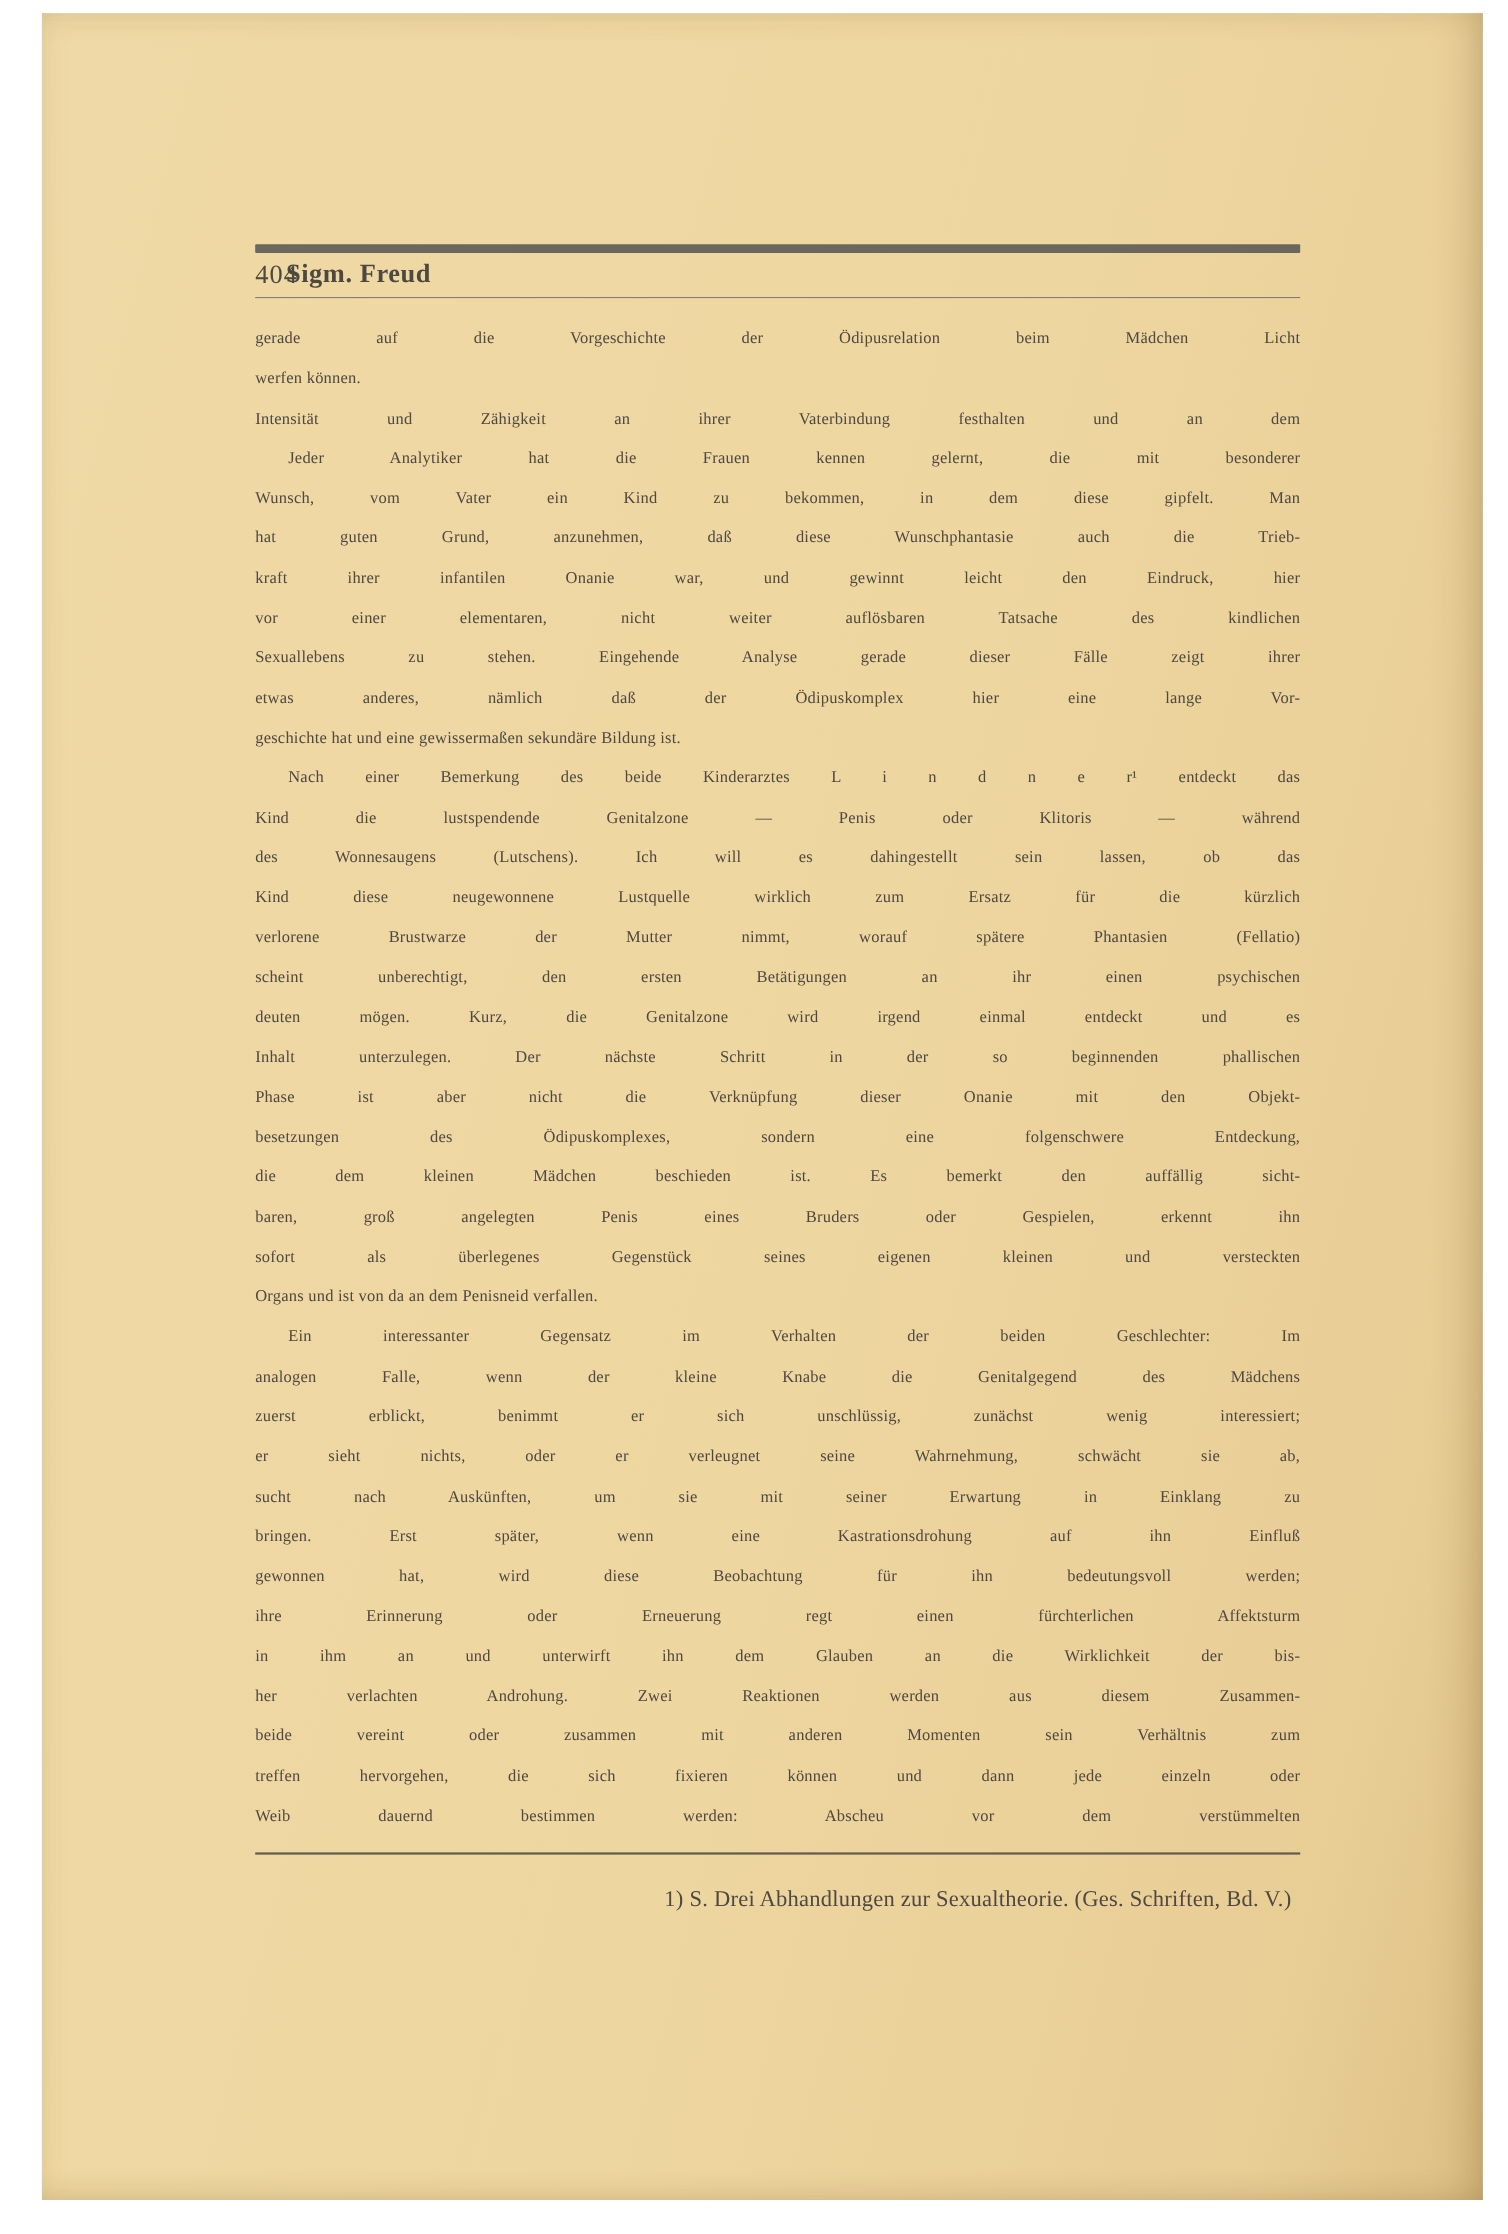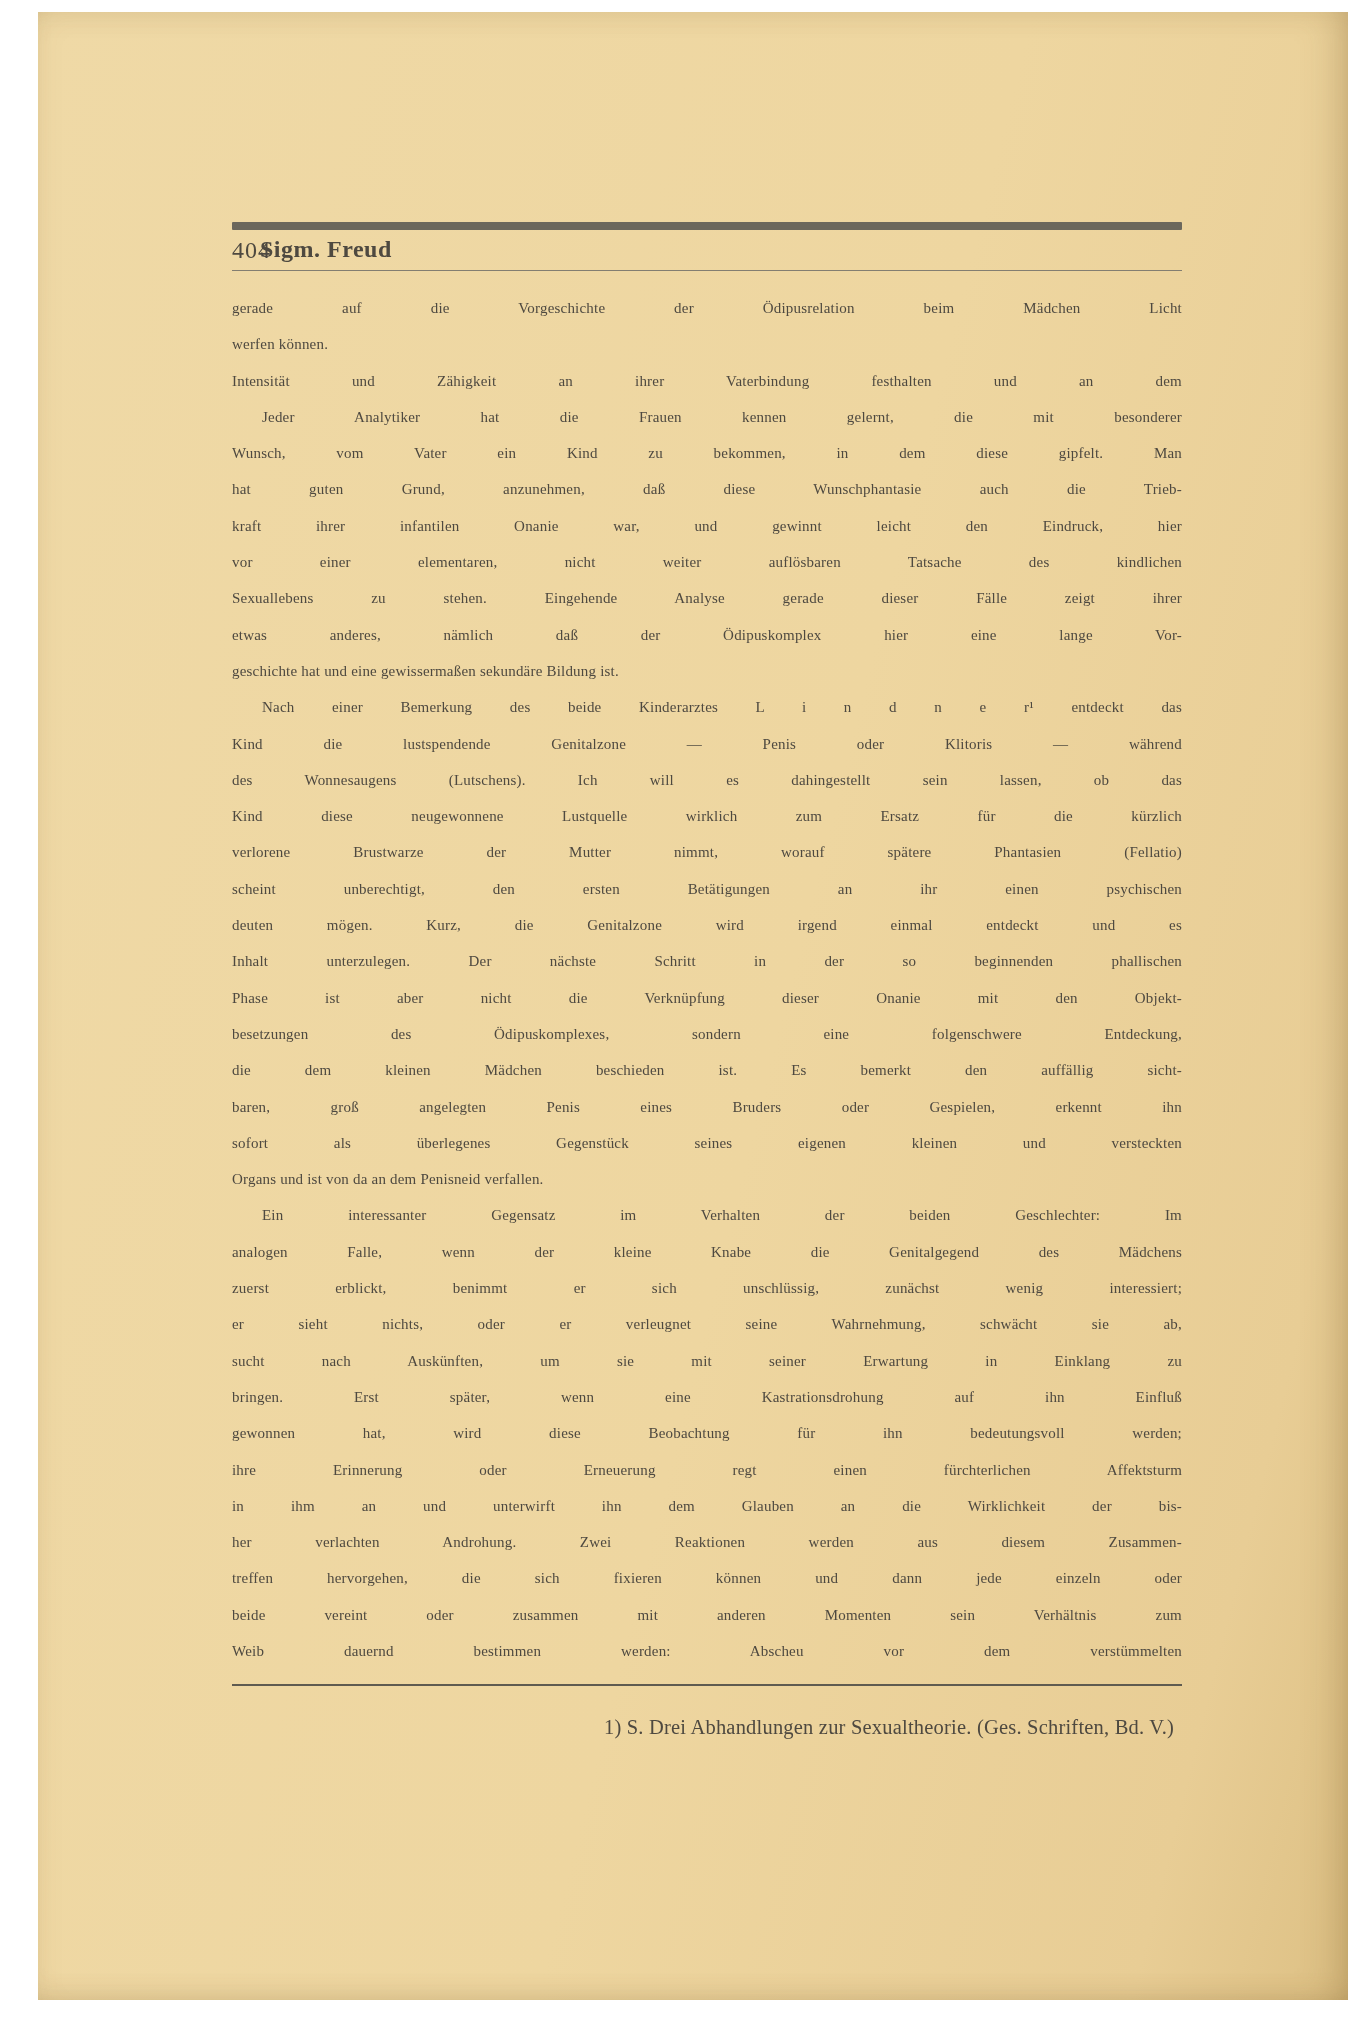--- a/index.html
+++ b/index.html
@@ -129,22 +129,22 @@
         <div class="line first-indent">Ein interessanter Gegensatz im Verhalten der beiden Geschlechter: Im</div>
         <div class="line">analogen Falle, wenn der kleine Knabe die Genitalgegend des Mädchens</div>
         <div class="line">zuerst erblickt, benimmt er sich unschlüssig, zunächst wenig interessiert;</div>
         <div class="line">er sieht nichts, oder er verleugnet seine Wahrnehmung, schwächt sie ab,</div>
         <div class="line">sucht nach Auskünften, um sie mit seiner Erwartung in Einklang zu</div>
         <div class="line">bringen. Erst später, wenn eine Kastrationsdrohung auf ihn Einfluß</div>
         <div class="line">gewonnen hat, wird diese Beobachtung für ihn bedeutungsvoll werden;</div>
         <div class="line">ihre Erinnerung oder Erneuerung regt einen fürchterlichen Affektsturm</div>
         <div class="line">in ihm an und unterwirft ihn dem Glauben an die Wirklichkeit der bis-</div>
         <div class="line">her verlachten Androhung. Zwei Reaktionen werden aus diesem Zusammen-</div>
+        <div class="line">beide vereint oder zusammen mit anderen Momenten sein Verhältnis zum</div>
         <div class="line">treffen hervorgehen, die sich fixieren können und dann jede einzeln oder</div>
-        <div class="line">beide vereint oder zusammen mit anderen Momenten sein Verhältnis zum</div>
         <div class="line">Weib dauernd bestimmen werden: Abscheu vor dem verstümmelten</div>
       </div>
     </div>
 
   <div class="footnote-rule"></div>
 
   <div class="footnote">1) S. Drei Abhandlungen zur Sexualtheorie. (Ges. Schriften, Bd. V.)</div>
 
 </div>
 

